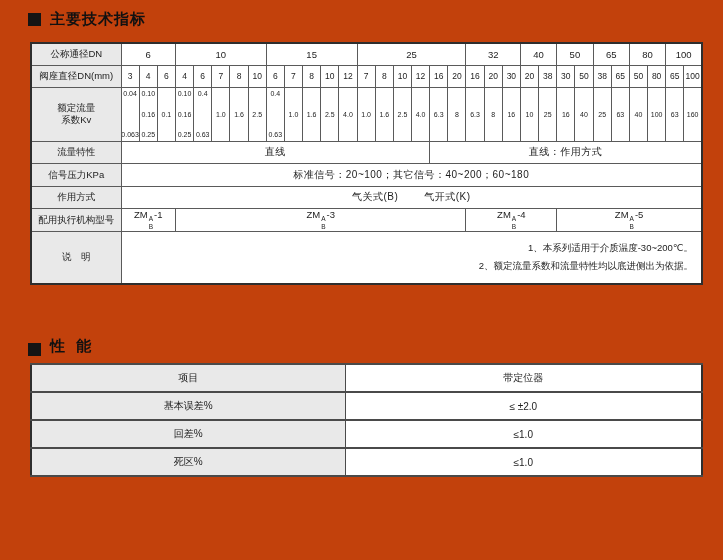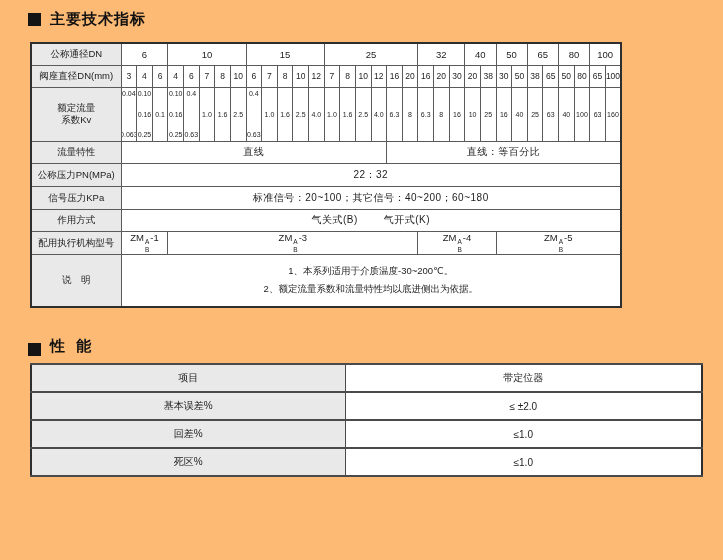--- a/index.html
+++ b/index.html
@@ -1,43 +1,43 @@
 <!DOCTYPE html>
 <html><head>
 <meta charset="utf-8">
 <style>
   html,body{margin:0;padding:0;background:#fff;}
-  .page{position:relative;width:723px;height:560px;background:#fdba74;overflow:hidden;
+  .page{position:relative;width:723px;height:560px;background:#c2410c;overflow:hidden;
         font-family:"Liberation Sans","DejaVu Sans",sans-serif;color:#1c1c1c;}
   .sec-title{position:absolute;left:28px;display:flex;align-items:center;gap:9px;
              font-weight:bold;font-size:15px;letter-spacing:1px;white-space:pre;color:#111;}
   .sq{width:13px;height:13px;background:#141414;flex:0 0 auto;}
   #title1{top:10px;}
   #title2{top:337px;align-items:flex-end;}
 
   table{border-collapse:collapse;table-layout:fixed;position:absolute;left:30px;background:#fff;}
   td,th{border:1px solid #5a5a5a;padding:0;text-align:center;vertical-align:middle;
         font-weight:400;overflow:hidden;}
   th.lbl{background:#e9e9e9;font-size:9.5px;line-height:1.25;}
 
   
-  #t1{top:42px;width:592px;border:2px solid #2e2e2e;font-size:8.5px;}
+  #t1{top:42px;width:673px;border:2px solid #2e2e2e;font-size:8.5px;}
   #t1 tr.h22{height:22px}#t1 tr.h23{height:23px}#t1 tr.h54{height:54px}#t1 tr.h53{height:53px}
   .dn-cell{font-size:9.5px;}
   .seat-cell{font-size:8.5px;}
   .kv-cell{vertical-align:middle;}
   .kv-stack{display:flex;flex-direction:column;justify-content:space-between;align-items:center;
             height:48px;padding:2px 0;font-size:7px;line-height:1;}
   .kv-stack.single{justify-content:center;}
   .txt-cell{font-size:10px;letter-spacing:0.5px;}
   .action-cell span{margin:0 13px;text-align:center;}
   .actuator-cell{font-size:9.5px;}
   .ab{display:inline-flex;flex-direction:column;font-size:6.5px;line-height:1.1;
       vertical-align:-3px;margin:0 1px;}
-  .notes-cell{text-align:center;padding:5px 8px;font-size:9.5px;line-height:1.9;}
+  .notes-cell{text-align:right;padding:5px 8px;font-size:9.5px;line-height:1.9;}
 
   
   #t2{top:363px;width:673px;border:2px solid #2e2e2e;}
   #t2 tr{height:28px;}
   #t2 th,#t2 td{font-size:10px;border:1px solid #4a4a4a;border-top-width:2px;border-bottom-width:2px;}
   #t2 th.lbl{font-size:10px;}
 </style>
 </head>
 <body>
 
@@ -302,25 +302,21 @@
           </td>
           <td class="kv-cell">
             <div class="kv-stack single">
               <span>160</span>
             </div>
           </td>
         </tr>
         <tr class="h22">
           <th class="lbl">流量特性</th>
           <td class="txt-cell" colspan="17">直线</td>
-          <td class="txt-cell" colspan="15">直线：等百分比</td>
-        </tr>
-        <tr class="h23">
-          <th class="lbl">公称压力PN(MPa)</th>
-          <td class="txt-cell" colspan="32">22：32</td>
+          <td class="txt-cell" colspan="15">直线：作用方式</td>
         </tr>
         <tr class="h23">
           <th class="lbl">信号压力KPa</th>
           <td class="txt-cell" colspan="32">标准信号：20~100；其它信号：40~200；60~180</td>
         </tr>
         <tr class="h22">
           <th class="lbl">作用方式</th>
           <td class="txt-cell action-cell" colspan="32"><span>气关式(B)</span><span>气开式(K)</span></td>
         </tr>
         <tr class="h23">

